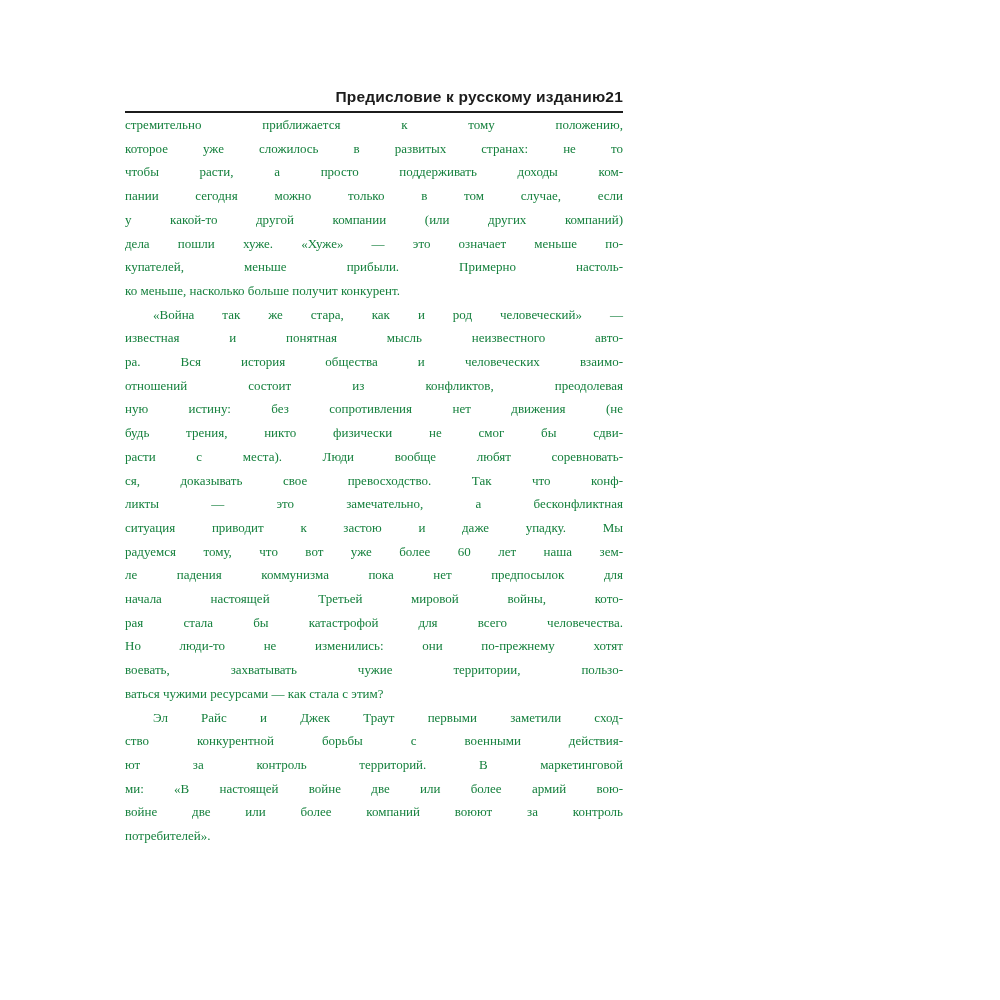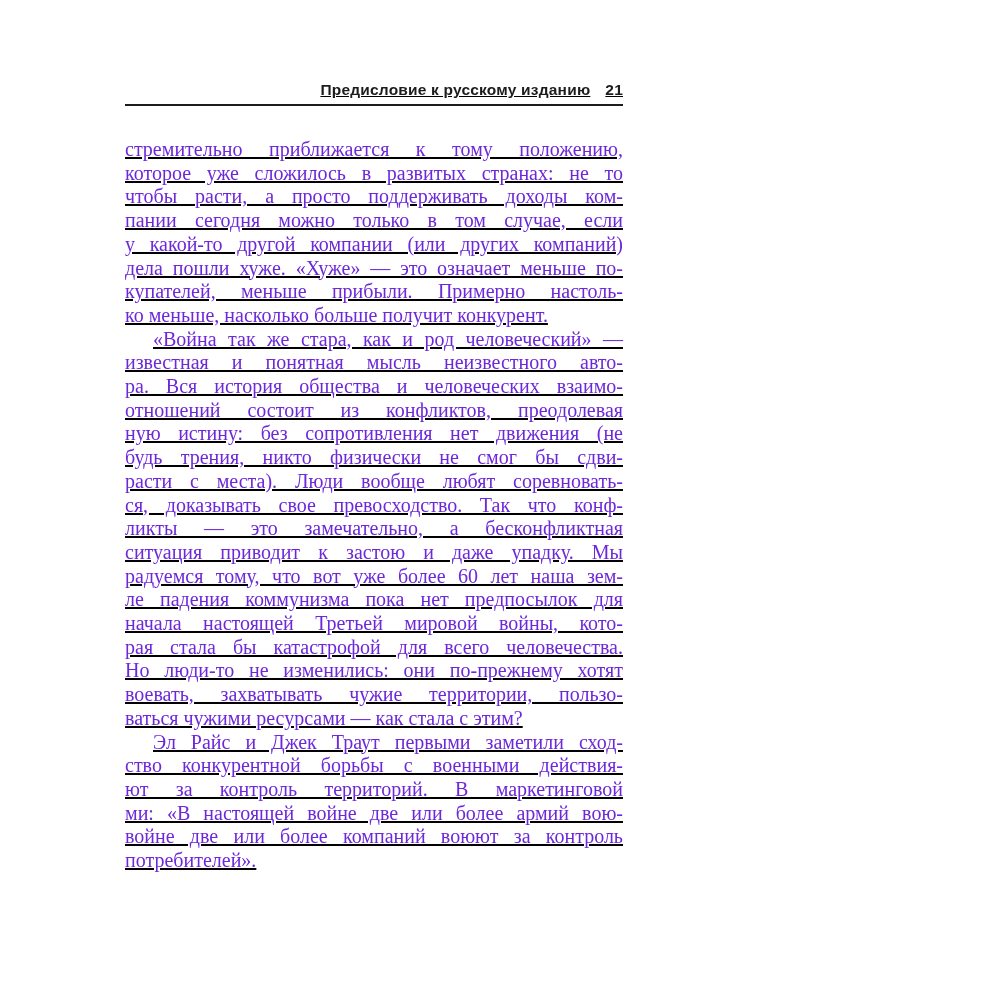--- a/index.html
+++ b/index.html
@@ -10,45 +10,43 @@
   .page {
     position: relative;
     width: 1000px;
     height: 1000px;
     background: #ffffff;
     overflow: hidden;
   }
   .content {
     position: absolute;
     left: 125px;
-    top: 81px;
+    top: 88px;
     width: 498px;
-    text-decoration: underline;
   }
   .running-header {
     display: flex;
     justify-content: flex-end;
     align-items: baseline;
     font-family: "Liberation Sans", sans-serif;
     font-weight: 700;
     font-size: 15.5px;
     color: #1c1c1c;
     padding-bottom: 5px;
     border-bottom: 2px solid #1c1c1c;
     letter-spacing: 0.2px;
   }
   .running-header .pagenum {
-    margin-left: 15px;
   }
   .body-text {
-    margin-top: 32px;
+    margin-top: 0;
     font-family: "Liberation Serif", "DejaVu Serif", serif;
-    font-size: 20px;
+    font-size: 13px;
     line-height: 23.7px;
-    color: #6d28d9;
+    color: #15803d;
   }
   .para { margin: 0; }
   .line {
     text-align: justify;
     text-align-last: justify;
     white-space: normal;
   }
   .line.para-end {
     text-align-last: left;
   }

